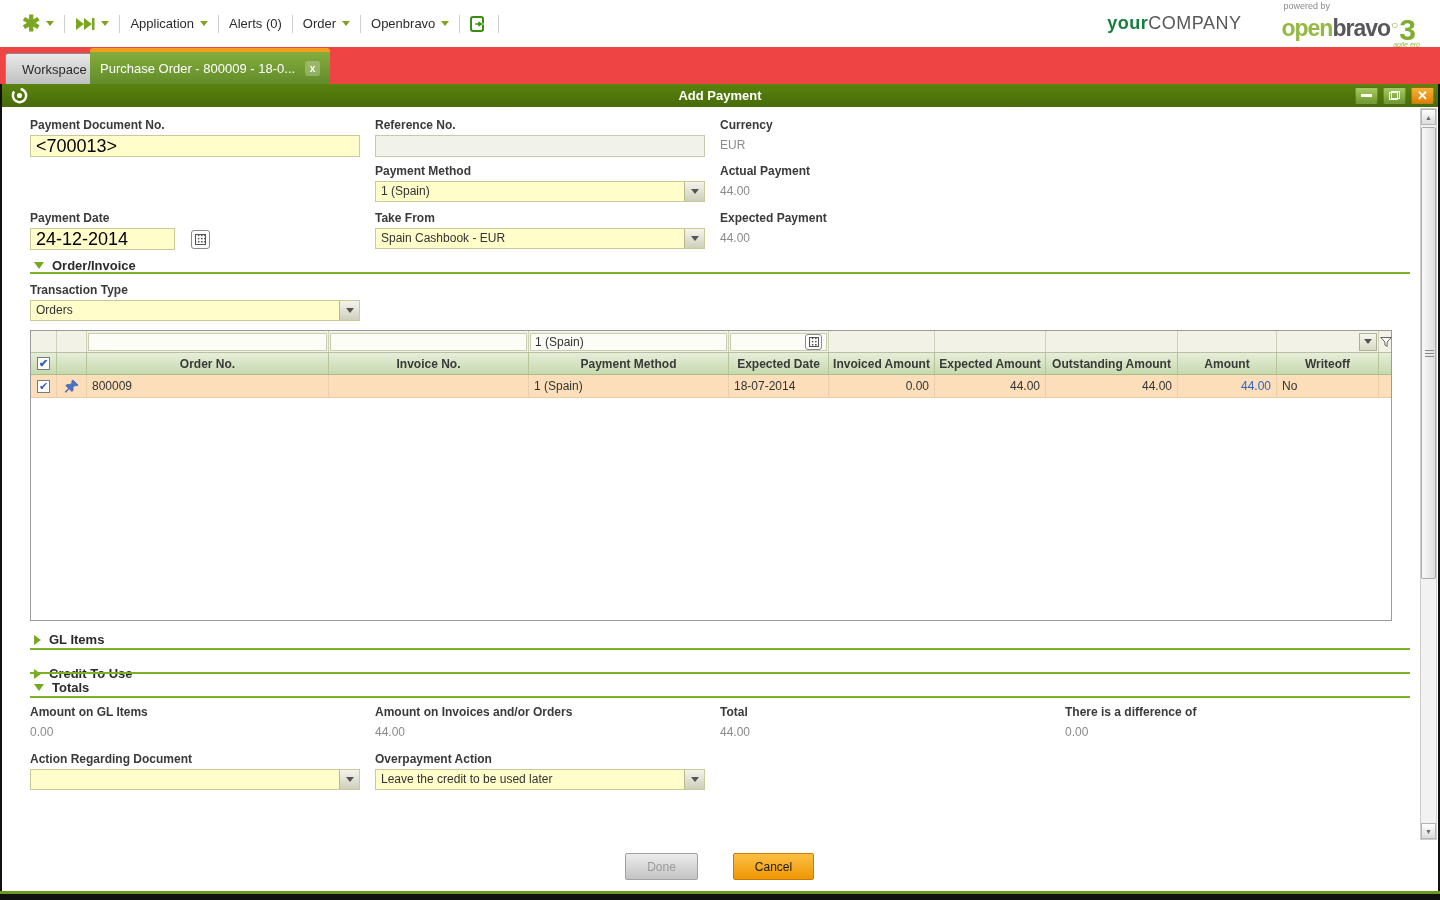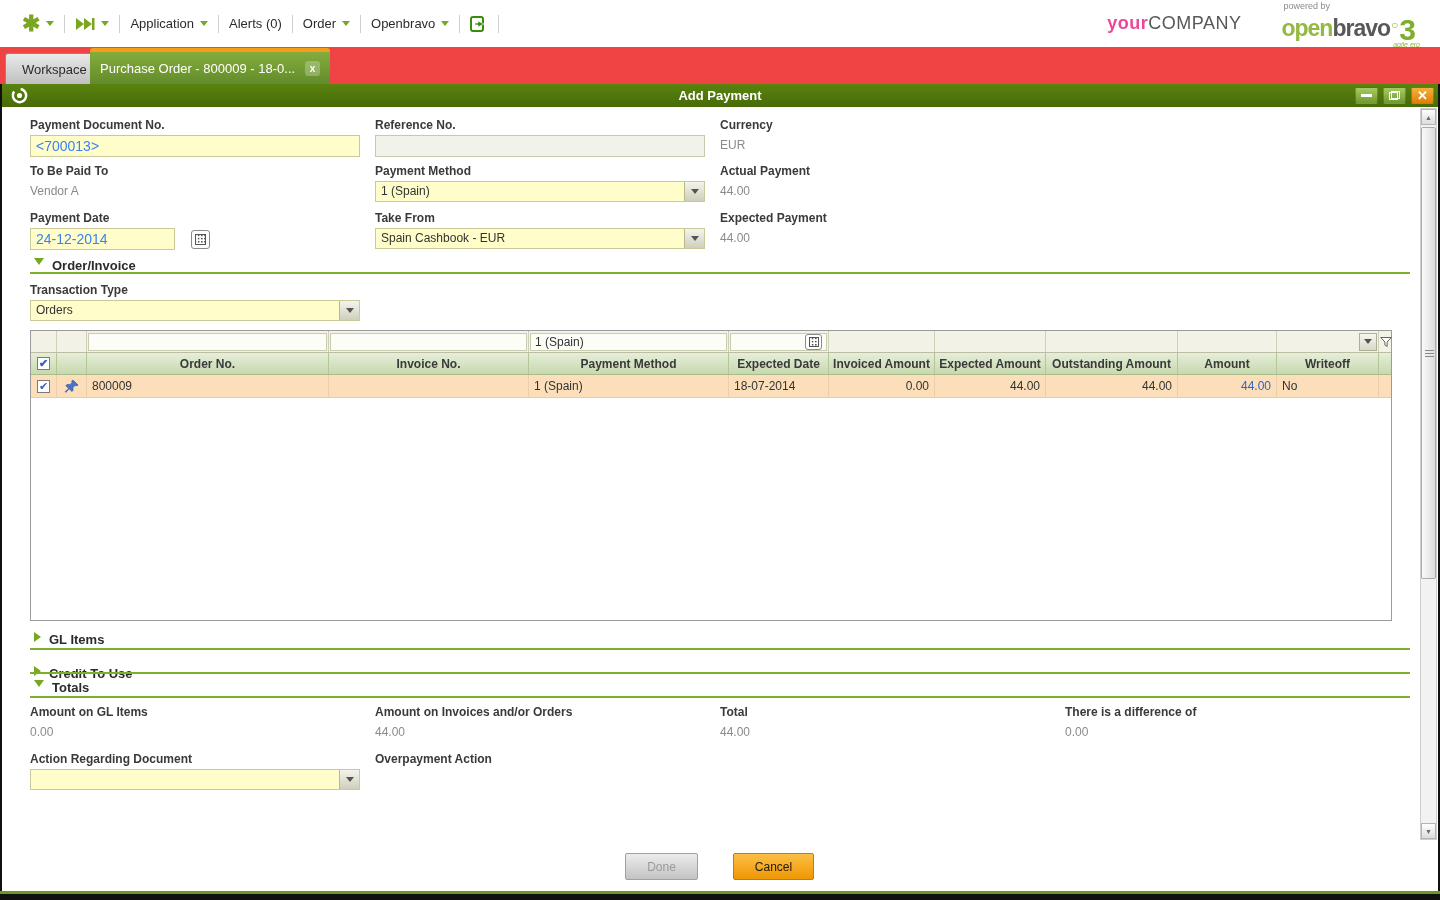--- a/index.html
+++ b/index.html
@@ -11,21 +11,21 @@
   .toolbar { position:absolute; top:0; left:0; width:1440px; height:47px; background:#ffffff;
              display:flex; align-items:center; padding-left:12px; }
   .tb-item { display:flex; align-items:center; gap:6px; padding:0 10px; height:28px; cursor:pointer;
              font-size:13px; color:#2b2b2b; }
   .tb-sep { width:1px; height:18px; background:#cfcfcf; }
   .caret { width:0; height:0; border-left:4px solid transparent; border-right:4px solid transparent;
            border-top:5px solid #7aa71f; display:inline-block; }
   .star-glyph { color:#7aa71f; font-size:22px; line-height:20px; font-weight:bold; }
   .brand-zone { margin-left:auto; display:flex; align-items:center; gap:40px; padding-right:24px; }
   .yourcompany { font-size:18px; letter-spacing:0.5px; }
-  .yc-your { color:#ec4899; font-weight:bold; }
+  .yc-your { color:#15803d; font-weight:bold; }
   .yc-company { color:#58585a; }
   .ob-logo { position:relative; display:flex; align-items:flex-end; padding-top:10px; }
   .ob-powered { position:absolute; top:-4px; left:2px; font-size:9px; color:#8a8a8a; }
   .ob-open { color:#94b940; font-size:23px; font-weight:bold; letter-spacing:-1px; }
   .ob-bravo { color:#58585a; font-size:23px; font-weight:bold; letter-spacing:-1px; }
   .ob-dot { color:#94b940; font-size:12px; font-weight:bold; margin:0 1px 10px 1px; }
   .ob-three { color:#7fae2f; font-size:30px; font-weight:bold; line-height:24px; }
   .ob-tagline { position:absolute; right:-4px; bottom:-6px; font-size:7px; font-style:italic; color:#94b940; }
 
   
@@ -58,39 +58,39 @@
   .win-restore-glyph::after { content:""; position:absolute; right:0; top:0; width:7px; height:6px; border:1.5px solid #fff; }
   .win-x-glyph { color:#ffffff; font-size:13px; font-weight:bold; line-height:13px; }
 
   
   .dlg-body { position:absolute; top:107px; left:2px; width:1436px; height:784px; background:#ffffff; }
   .dlg-bottom { position:absolute; top:891px; left:0; width:1440px; height:3px; background:#6d9a1e; }
 
   .lbl { font-size:12px; font-weight:bold; color:#3a3a3a; margin-bottom:3px; white-space:nowrap; }
   .static-val { font-size:12px; color:#8a8a8a; }
   .fld { position:absolute; }
-  .txt { width:100%; height:22px; border:1px solid #c9c99a; font-size:14px; color:#3b82f6;
+  .txt { width:100%; height:22px; border:1px solid #c9c99a; font-size:18px; color:#000000;
          padding:0 5px; font-family:"Liberation Sans",sans-serif; outline:none; }
   .yellow { background:#fffdc9; }
   .gray-input { background:#f1f2ea; border:1px solid #c3cbae; }
 
   .selectbox { display:flex; height:21px; border:1px solid #c9c99a; background:#fffdc9; cursor:pointer; }
   .select-text { flex:1; font-size:12px; color:#333; padding:2px 5px; white-space:nowrap; overflow:hidden; }
   .select-btn { width:20px; border-left:1px solid #b9b98f; background:linear-gradient(#f4f4ec,#cfcfbc);
                 display:flex; align-items:center; justify-content:center; }
   .select-btn .arrow { width:0; height:0; border-left:4px solid transparent; border-right:4px solid transparent;
                        border-top:5px solid #555; }
 
   .cal-btn { width:19px; height:19px; border:1px solid #8a8a8a; border-radius:3px; background:#ffffff;
              display:inline-flex; align-items:center; justify-content:center; cursor:pointer; }
   .cal-glyph { width:11px; height:11px; border:1px solid #555;
                background-image:radial-gradient(circle, #555 0.8px, transparent 1px);
                background-size:3.2px 3.2px; background-position:1px 2px; }
 
-  .section { position:absolute; display:flex; gap:8px; cursor:pointer; }
+  .section { position:absolute; display:flex; align-items:center; gap:8px; cursor:pointer; }
   .tri-down { width:0; height:0; border-left:5px solid transparent; border-right:5px solid transparent;
               border-top:7px solid #76a821; }
   .tri-right { width:0; height:0; border-top:5px solid transparent; border-bottom:5px solid transparent;
                border-left:7px solid #76a821; }
   .section-label { font-size:13px; font-weight:bold; color:#2b2b2b; }
   .sect-line { position:absolute; left:28px; width:1380px; height:2px; background:#7cb028; }
 
   
   .grid { position:absolute; left:28px; top:223px; width:1362px; height:291px; border:1px solid #9b9b9b; background:#ffffff; }
   .grow { display:flex; width:100%; }
@@ -234,24 +234,20 @@
     </div>
     <div class="fld" style="left:373px; top:11px; width:330px;">
       <div class="lbl">Reference No.</div>
       <input class="txt gray-input" value="" style="">
     </div>
     <div class="fld" style="left:718px; top:11px;">
       <div class="lbl">Currency</div>
       <div class="static-val" style="margin-top:6px;">EUR</div>
     </div>
 
-    <div class="fld" style="left:28px; top:57px; width:330px;">
-      <div class="lbl">To Be Paid To</div>
-      <div class="static-val" style="margin-top:6px;">Vendor A</div>
-    </div>
     <div class="fld" style="left:373px; top:57px; width:330px;">
       <div class="lbl">Payment Method</div>
       <div class="selectbox">
         <div class="select-text">1 (Spain)</div>
         <div class="select-btn">
             <span class="arrow"></span>
           </div>
       </div>
     </div>
     <div class="fld" style="left:718px; top:57px;">
@@ -413,20 +409,26 @@
       <div class="lbl">Action Regarding Document</div>
       <div class="selectbox">
         <div class="select-text"></div>
         <div class="select-btn">
             <span class="arrow"></span>
           </div>
       </div>
     </div>
     <div class="fld" style="left:373px; top:645px; width:330px;">
       <div class="lbl">Overpayment Action</div>
+      <div class="selectbox">
+        <div class="select-text">Leave the credit to be used later</div>
+        <div class="select-btn">
+            <span class="arrow"></span>
+          </div>
+      </div>
     </div>
 
     <div class="btn btn-done">Done</div>
     <div class="btn btn-cancel">Cancel</div>
 
     <div class="sb">
       <div class="sb-btn sb-up">▲</div>
       <div class="sb-thumb">
         <div class="sb-grip"></div>
       </div>

